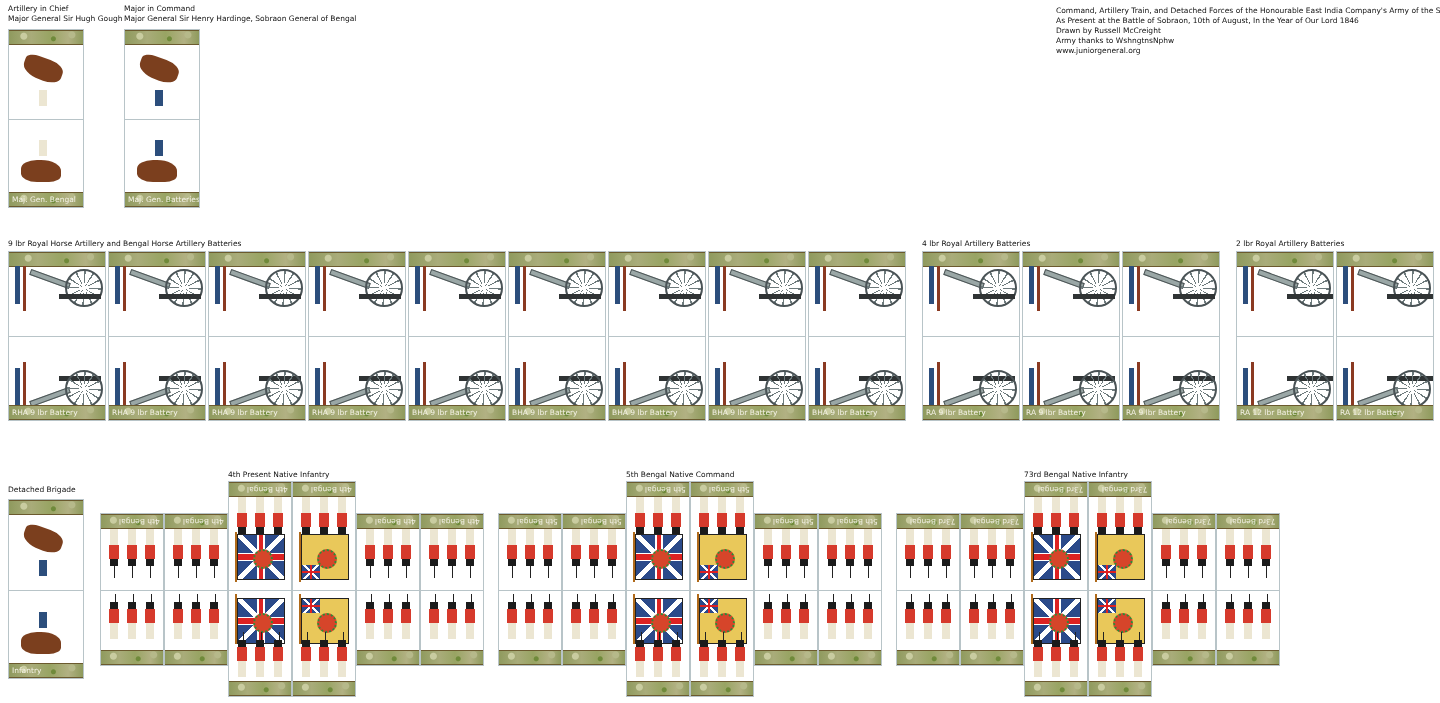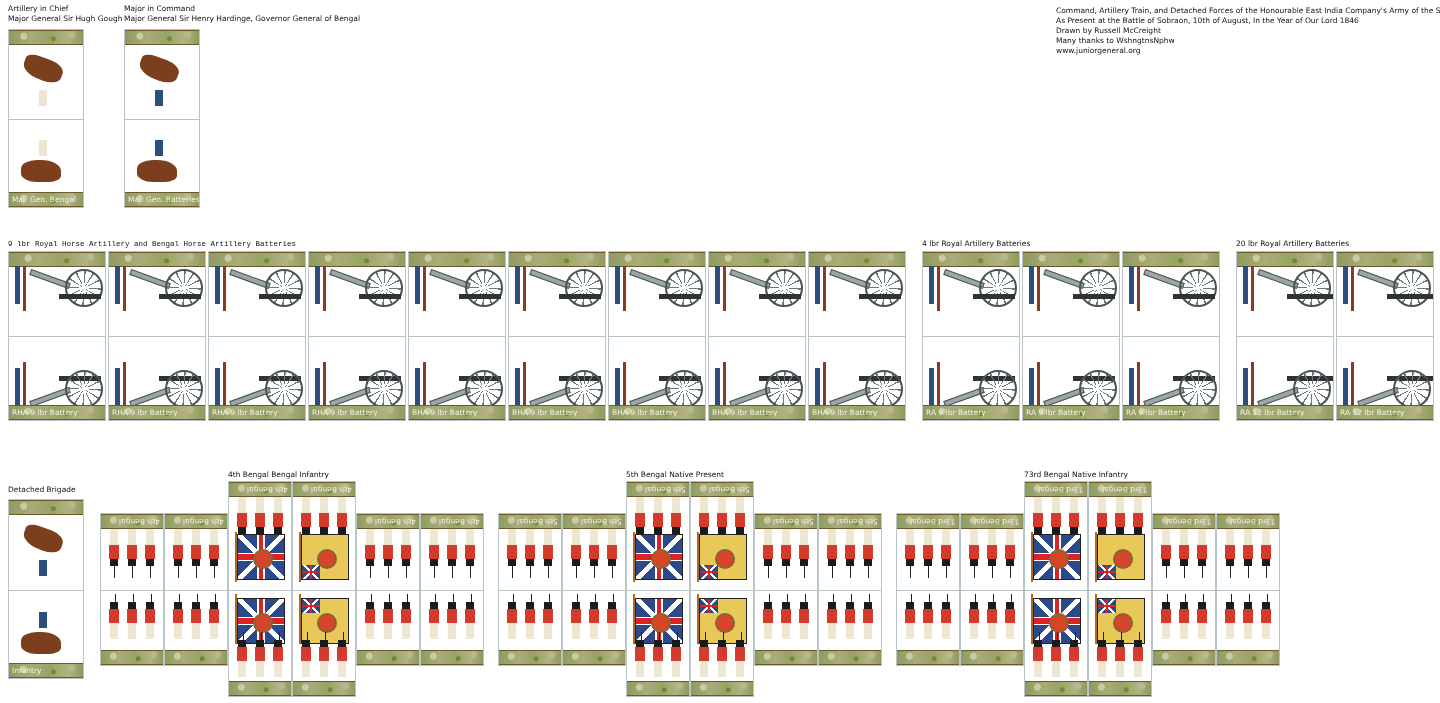--- a/index.html
+++ b/index.html
@@ -42,27 +42,27 @@
   .medal{position:absolute;width:16px;height:16px;border-radius:50%;border:2px dotted #2e8a38;background:#d6452a;left:15px;top:14px;}
   .canton{position:absolute;width:18px;height:14px;}
   .pole{position:absolute;width:2px;background:#b06a1a;}
 </style>
 </head>
 <body>
 
 <div class="hdr" style="left:1056px;top:6px;">Command, Artillery Train, and Detached Forces of the Honourable East India Company's Army of the Sutlej</div>
 <div class="hdr" style="left:1056px;top:16px;">As Present at the Battle of Sobraon, 10th of August, In the Year of Our Lord 1846</div>
 <div class="hdr" style="left:1056px;top:26px;">Drawn by Russell McCreight</div>
-<div class="hdr" style="left:1056px;top:36px;">Many thanks to WshngtnsNphw</div>
+<div class="hdr" style="left:1056px;top:36px;">Army thanks to WshngtnsNphw</div>
 <div class="hdr" style="left:1056px;top:46px;">www.juniorgeneral.org</div>
 
 <div class="lbl" style="left:8px;top:4px;">Artillery in Chief</div>
 <div class="lbl" style="left:8px;top:14px;">Major General Sir Hugh Gough</div>
 <div class="lbl" style="left:124px;top:4px;">Major in Command</div>
-<div class="lbl" style="left:124px;top:14px;">Major General Sir Henry Hardinge, Governor General of Bengal</div>
+<div class="lbl" style="left:124px;top:14px;">Major General Sir Henry Hardinge, Sobraon General of Bengal</div>
 
 <div class="card" style="left:8px;top:29px;width:76px;height:179px;">
   <div class="grass top"></div>
   <div class="horse" style="left:14px;top:28px;transform:rotate(200deg);"></div>
   <div class="rider" style="left:30px;top:60px;background:#ece6d2;"></div>
   <div class="midline" style="top:89px;"></div>
   <div class="horse" style="left:12px;top:130px;"></div>
   <div class="rider" style="left:30px;top:110px;background:#ece6d2;"></div>
   <div class="grass bot flip-none">
       <span>Maj. Gen. Bengal</span>
@@ -74,23 +74,23 @@
   <div class="horse" style="left:14px;top:28px;transform:rotate(200deg);"></div>
   <div class="rider" style="left:30px;top:60px;background:#2c4e7c;"></div>
   <div class="midline" style="top:89px;"></div>
   <div class="horse" style="left:12px;top:130px;"></div>
   <div class="rider" style="left:30px;top:110px;background:#2c4e7c;"></div>
   <div class="grass bot">
       <span>Maj. Gen. Batteries</span>
     </div>
 </div>
 
-<div class="lbl" style="left:8px;top:239px;font-family:Liberation Mono, monospace;">9 lbr Royal Horse Artillery and Bengal Horse Artillery Batteries</div>
+<div class="lbl" style="left:8px;top:239px;">9 lbr Royal Horse Artillery and Bengal Horse Artillery Batteries</div>
 <div class="lbl" style="left:922px;top:239px;">4 lbr Royal Artillery Batteries</div>
-<div class="lbl" style="left:1236px;top:239px;">20 lbr Royal Artillery Batteries</div>
+<div class="lbl" style="left:1236px;top:239px;">2 lbr Royal Artillery Batteries</div>
 
 <div id="artillery-row">
     <div class="card" style="left: 8px; top: 251px; width: 98px; height: 170px;">
         <div class="grass top"></div>
         <div class="gunner" style="left:6px;top:14px;height:38px;"></div>
         <div class="rammer" style="left:14px;top:14px;height:45px;"></div>
         <div class="trail" style="left:20px;top:24px;width:40px;transform:rotate(20deg);"></div>
         <div class="wheel" style="left:56px;top:17px;width:34px;height:34px;"></div>
         <div class="barrel" style="left:50px;top:42px;width:42px;"></div>
         <div class="midline" style="top:84px;"></div>
@@ -332,22 +332,22 @@
   <div class="horse" style="left:14px;top:28px;transform:rotate(200deg);"></div>
   <div class="rider" style="left:30px;top:60px;background:#2c4e7c;"></div>
   <div class="midline" style="top:90px;"></div>
   <div class="horse" style="left:12px;top:132px;"></div>
   <div class="rider" style="left:30px;top:112px;background:#2c4e7c;"></div>
   <div class="grass bot">
       <span>Infantry</span>
     </div>
 </div>
 
-<div class="lbl" style="left:228px;top:470px;">4th Bengal Bengal Infantry</div>
-<div class="lbl" style="left:626px;top:470px;">5th Bengal Native Present</div>
+<div class="lbl" style="left:228px;top:470px;">4th Present Native Infantry</div>
+<div class="lbl" style="left:626px;top:470px;">5th Bengal Native Command</div>
 <div class="lbl" style="left:1024px;top:470px;">73rd Bengal Native Infantry</div>
 
 <div id="infantry-row">
     <div class="card" style="left: 100px; top: 513px; width: 64px; height: 153px;">
         <div class="grass top flip">
         <span>4th Bengal</span>
       </div>
         <div class="soldier" style="left:8px;top:15px;height:48px;">
           <div class="legs" style="top:0;"></div>
         <div class="coat" style="top:16px;"></div>

